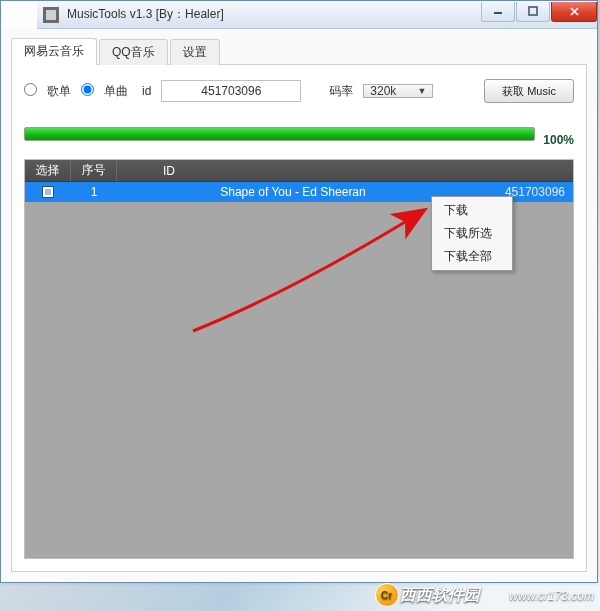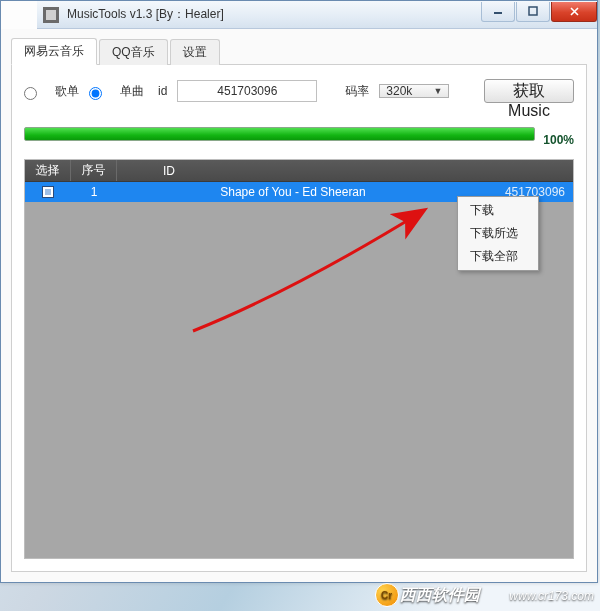--- a/index.html
+++ b/index.html
@@ -95,21 +95,21 @@
     background: #ffffff;
     padding: 14px 12px 12px 12px;
   }
   .search-row {
     display: flex;
     align-items: center;
     gap: 10px;
     font-size: 12px;
     color: #333;
   }
-  .search-row label { display: flex; align-items: flex-end; gap: 18px; }
+  .search-row label { display: flex; align-items: flex-start; gap: 10px; }
   .search-row input[type="radio"] { margin: 0; }
   .id-label { margin-left: 4px; }
   .id-input {
     width: 140px;
     height: 22px;
     padding: 0 6px;
     font-size: 12px;
     border: 1px solid #c0c0c0;
     text-align: center;
     background: #fff;
@@ -124,21 +124,21 @@
     font-size: 12px;
     padding: 0 6px;
     justify-content: space-between;
   }
   .select-wrap .caret { font-size: 9px; color:#444; }
   .fetch-btn {
     margin-left: auto;
     width: 90px; height: 24px;
     border: 1px solid #9e9e9e;
     background: linear-gradient(#fefefe,#e3e3e3);
-    font-size: 16px;
+    font-size: 11px;
     border-radius: 3px;
     cursor: default;
     color:#222;
   }
 
   .progress-area {
     margin-top: 18px;
     display: flex;
     align-items: center;
   }
@@ -198,21 +198,21 @@
     width: 12px; height:12px; background:#fff; border:1px solid #2a4a7a;
     position: relative;
   }
   .row-check::after {
     content:""; position:absolute; inset:2px; background:#9fbfe6;
   }
 
   .context-menu {
     position: absolute;
     top: 195px;
-    left: 456px;
+    left: 430px;
     width: 82px;
     background: #f7f7f7;
     border: 1px solid #9a9a9a;
     box-shadow: 2px 2px 4px rgba(0,0,0,.25);
     font-size: 12px;
     padding: 2px;
     z-index: 5;
   }
   .context-menu .mi {
     padding: 3px 10px;

